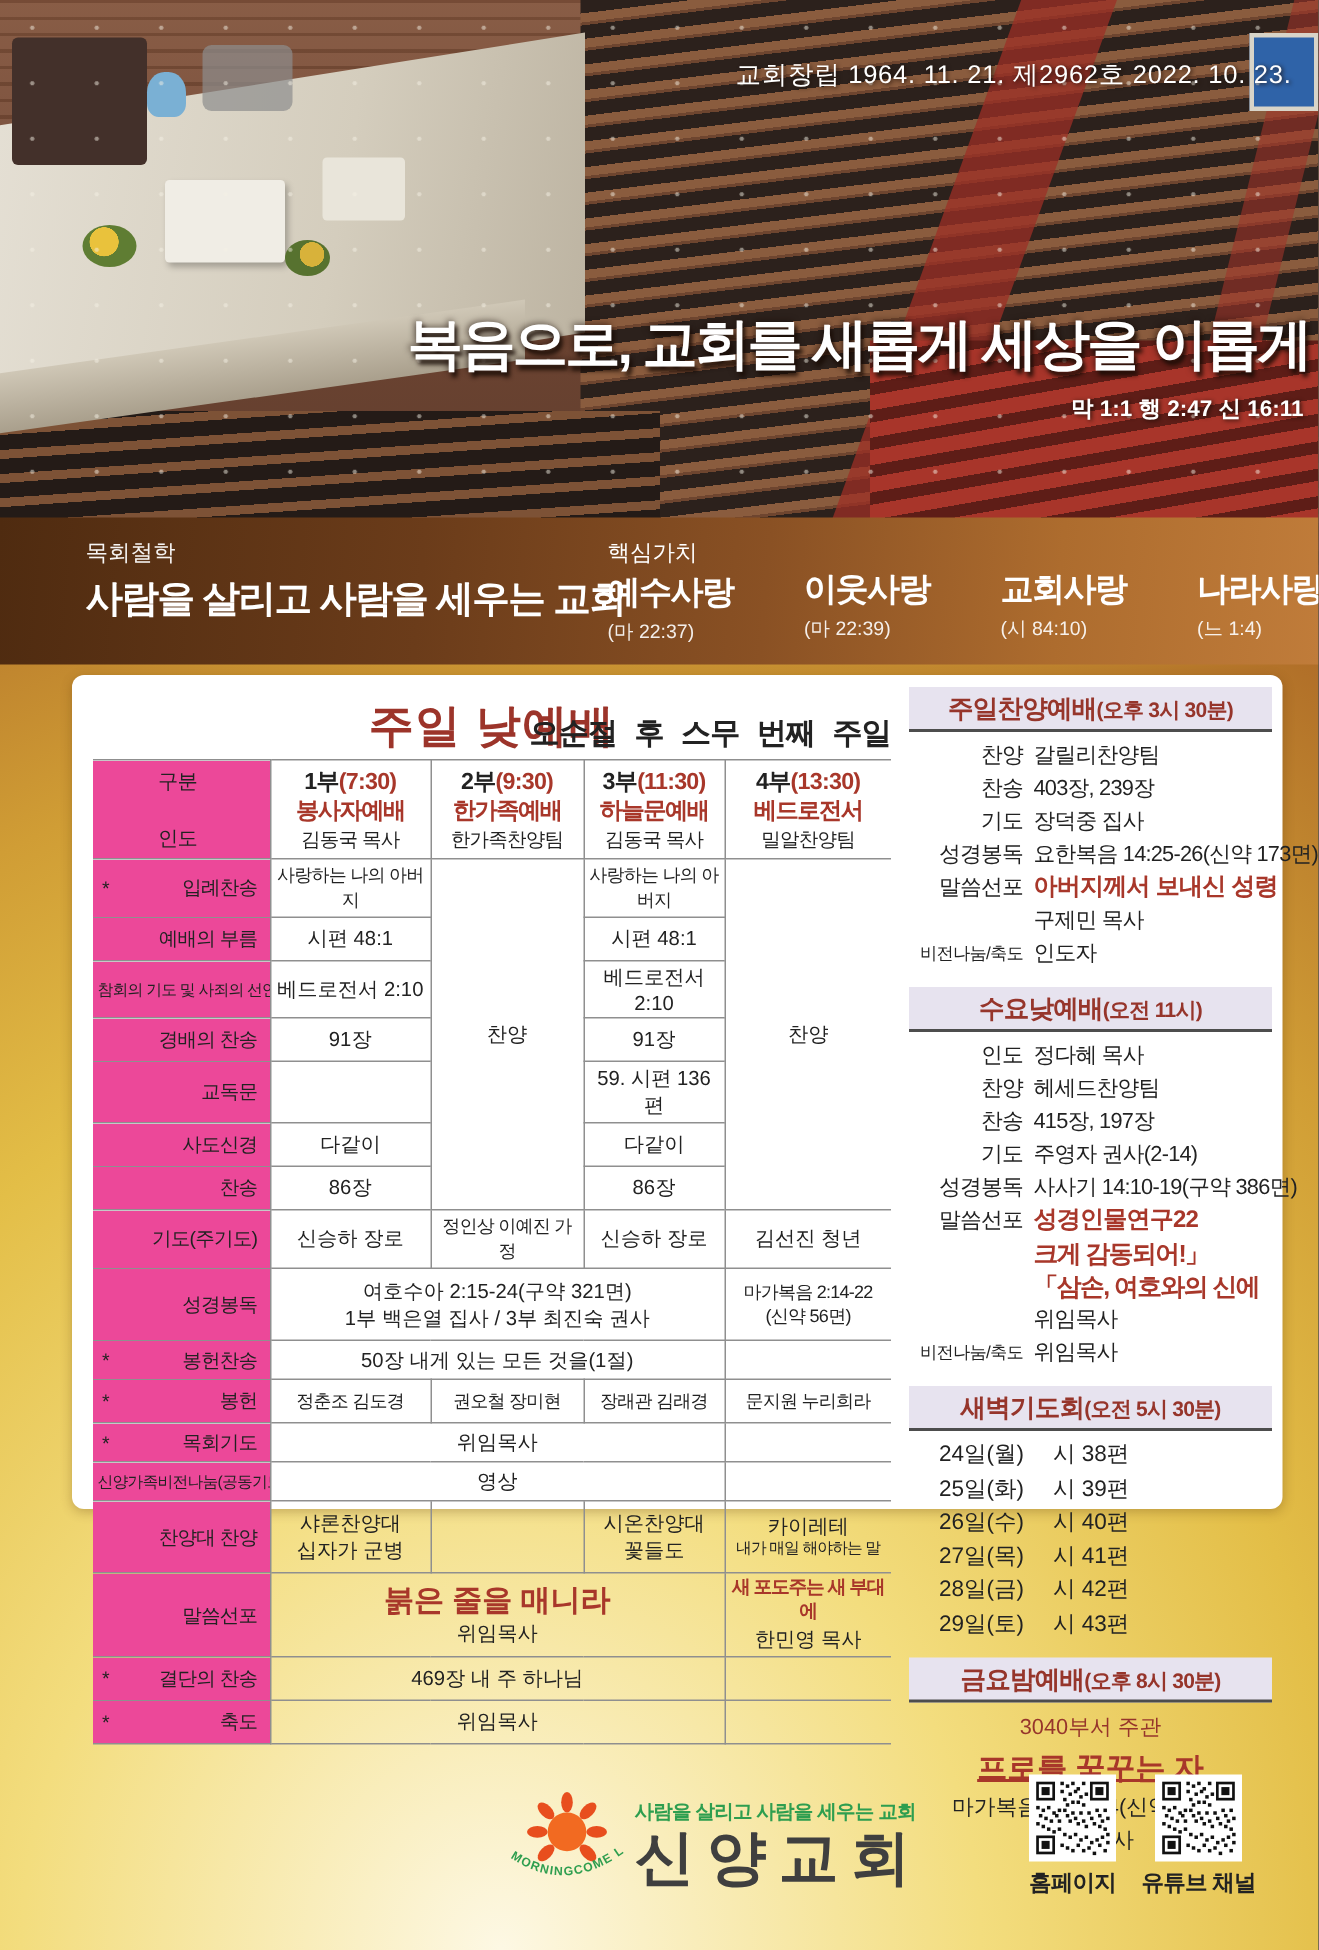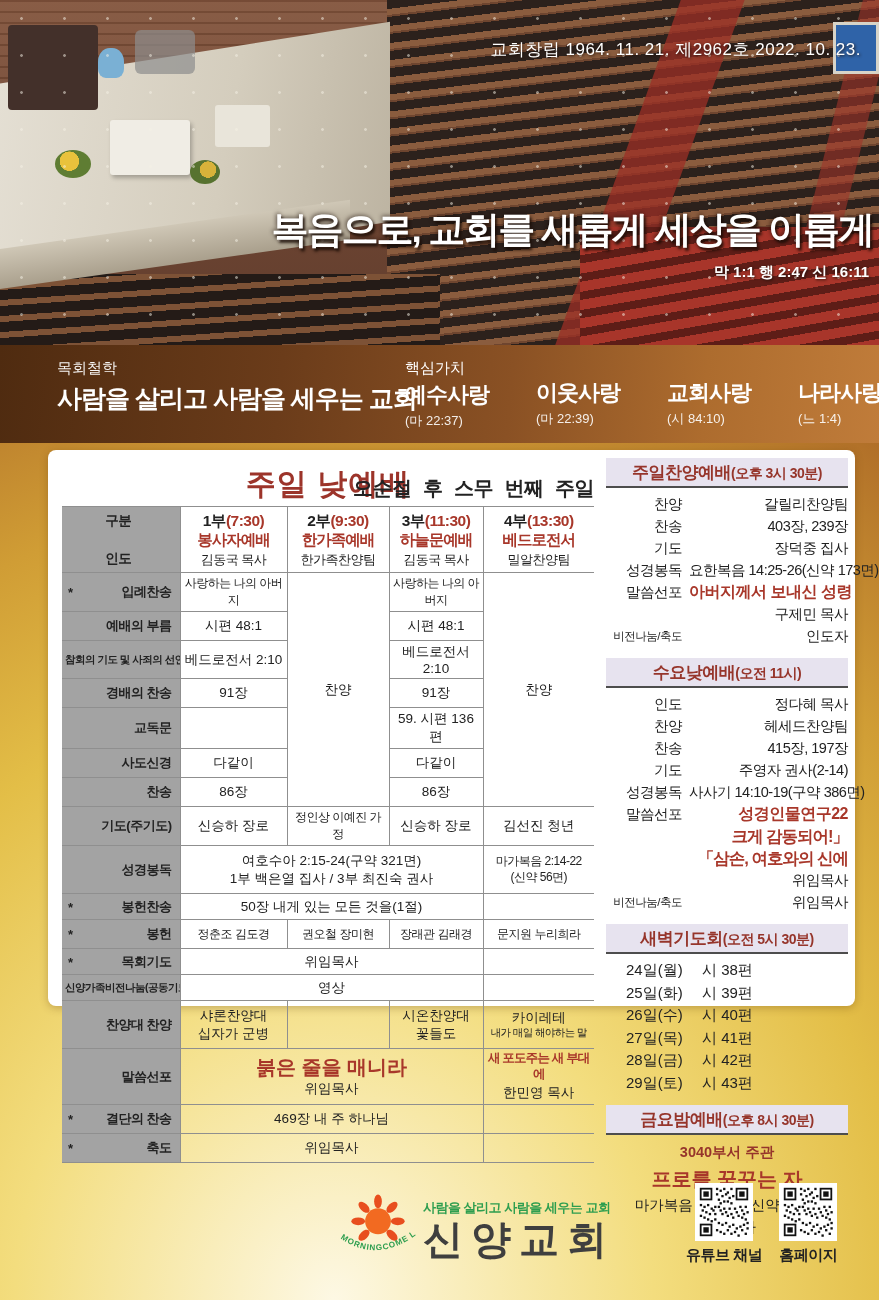--- a/index.html
+++ b/index.html
@@ -67,21 +67,21 @@
 
   
   .tbl-wrap { position:absolute; left:14px; top:10px; width:532px; }
   .tbl-titlebar { position:relative; height:46px; }
   .tbl-title { text-align:center; font-size:30px; font-weight:800; color:#9c342a; letter-spacing:1px; padding-top:4px; }
   .tbl-subtitle { position:absolute; right:0; bottom:4px; font-size:20px; color:#222; font-weight:600; letter-spacing:-.5px;font-family:Liberation Mono, monospace; }
   table.worship { border-collapse:collapse; width:532px; table-layout:fixed; color:#222; font-size:13.5px; }
   table.worship td { border:1px solid #8f8f8f; text-align:center; padding:2px 3px; vertical-align:middle; overflow:hidden; }
   table.worship td:first-child { border-left:none; }
   table.worship td:last-child { border-right:none; }
-  td.lbl { background:#a3a3a3; text-align:right !important; padding-right:8px !important; position:relative; font-size:13px; letter-spacing:-.5px; white-space:nowrap;font-weight:bold; }
+  td.lbl { background:#ec4899; text-align:right !important; padding-right:8px !important; position:relative; font-size:13px; letter-spacing:-.5px; white-space:nowrap; }
   td.lbl .star { position:absolute; left:6px; top:50%; transform:translateY(-50%); font-size:13px; }
   td.lbl.sm { font-size:10.5px; padding-right:4px !important; }
   tr.hrow td { height:66px; }
   tr.r28 td { height:29px; }
   tr.r26 td { height:26px; }
   tr.r48 td { height:48px; }
   tr.r56 td { height:56px; }
   .hdr-col { display:flex; flex-direction:column; justify-content:space-between; align-items:center; height:60px; padding:2px 0; font-size:13.5px; }
   .svc-part { font-weight:700; font-size:15.5px; color:#222; letter-spacing:-.5px; white-space:nowrap; }
   .svc-part .time { color:#a8372a; }
@@ -95,29 +95,29 @@
   .sermon-title-sub { display:block; font-size:12.5px; font-weight:800; color:#a8372a; letter-spacing:-.8px; line-height:1.25; }
 
   
   .side { position:absolute; left:558px; top:8px; width:242px; font-size:14.5px; color:#222; }
   .side-header { background:#e7e3ef; border-bottom:2px solid #4d4d4d; text-align:center; padding:3px 0 2px;
     color:#96352b; font-weight:800; font-size:17px; letter-spacing:-.5px; margin-bottom:5px; white-space:nowrap; }
   .side-header .time { font-size:14px; }
   .srow { display:flex; line-height:22px; }
   .srow .sl { width:76px; text-align:right; margin-right:7px; letter-spacing:-.5px; white-space:nowrap; flex:none; }
   .srow .sl.small { font-size:11.5px; }
-  .srow .sv { flex:1; text-align:right; letter-spacing:-.5px; white-space:nowrap; }
+  .srow .sv { flex:1; text-align:left; letter-spacing:-.5px; white-space:nowrap; }
   .sv.red { color:#a8372a; font-weight:800; font-size:16px; }
   .sv.red2 { color:#a8372a; font-weight:800; font-size:16.5px; letter-spacing:-1px; }
   .sect { margin-bottom:11px; }
   .dawn-row { display:flex; line-height:22.5px; padding-left:20px; font-size:15px; }
   .dawn-day { width:76px; }
   .friday-body { text-align:center; }
-  .friday-host { color:#96352b; font-weight:700; line-height:24px; }
-  .friday-title { color:#a8372a; font-size:20px; font-weight:800; line-height:30px; letter-spacing:0; }
+  .friday-host { color:#96352b; font-weight:400; line-height:24px; }
+  .friday-title { color:#a8372a; font-size:20px; font-weight:800; line-height:30px; letter-spacing:0;text-decoration:underline; }
   .friday-scripture { line-height:22px; }
   .friday-preacher { line-height:22px; }
 
   
   .logo-block { position:absolute; left:335px; top:1188px; display:flex; align-items:center; }
   .logo-sun { width:86px; height:82px; flex:none; }
   .logo-text { margin-left:2px; }
   .logo-slogan { color:#2e9e4f; font-size:13px; font-weight:800; letter-spacing:-.5px; margin-bottom:2px; }
   .logo-name { color:#3f3f3f; font-size:40px; font-weight:900; letter-spacing:8px; line-height:1; }
   .qr-area { position:absolute; left:686px; top:1183px; display:flex; gap:17px; }
@@ -574,25 +574,25 @@
       </g>
     </defs>
   </svg>
   <div class="qr-area">
     <div class="qr-item">
       <div class="qr-box">
         <svg viewBox="0 0 29 29">
             <use href="#qrpat"></use>
           </svg>
       </div>
-      <div class="qr-label">유튜브 채널</div>
+      <div class="qr-label">홈페이지</div>
     </div>
     <div class="qr-item">
       <div class="qr-box">
         <svg viewBox="0 0 29 29">
             <use href="#qrpat"></use>
           </svg>
       </div>
-      <div class="qr-label">홈페이지</div>
+      <div class="qr-label">유튜브 채널</div>
     </div>
   </div>
 
 </div>
 
 </body></html>

